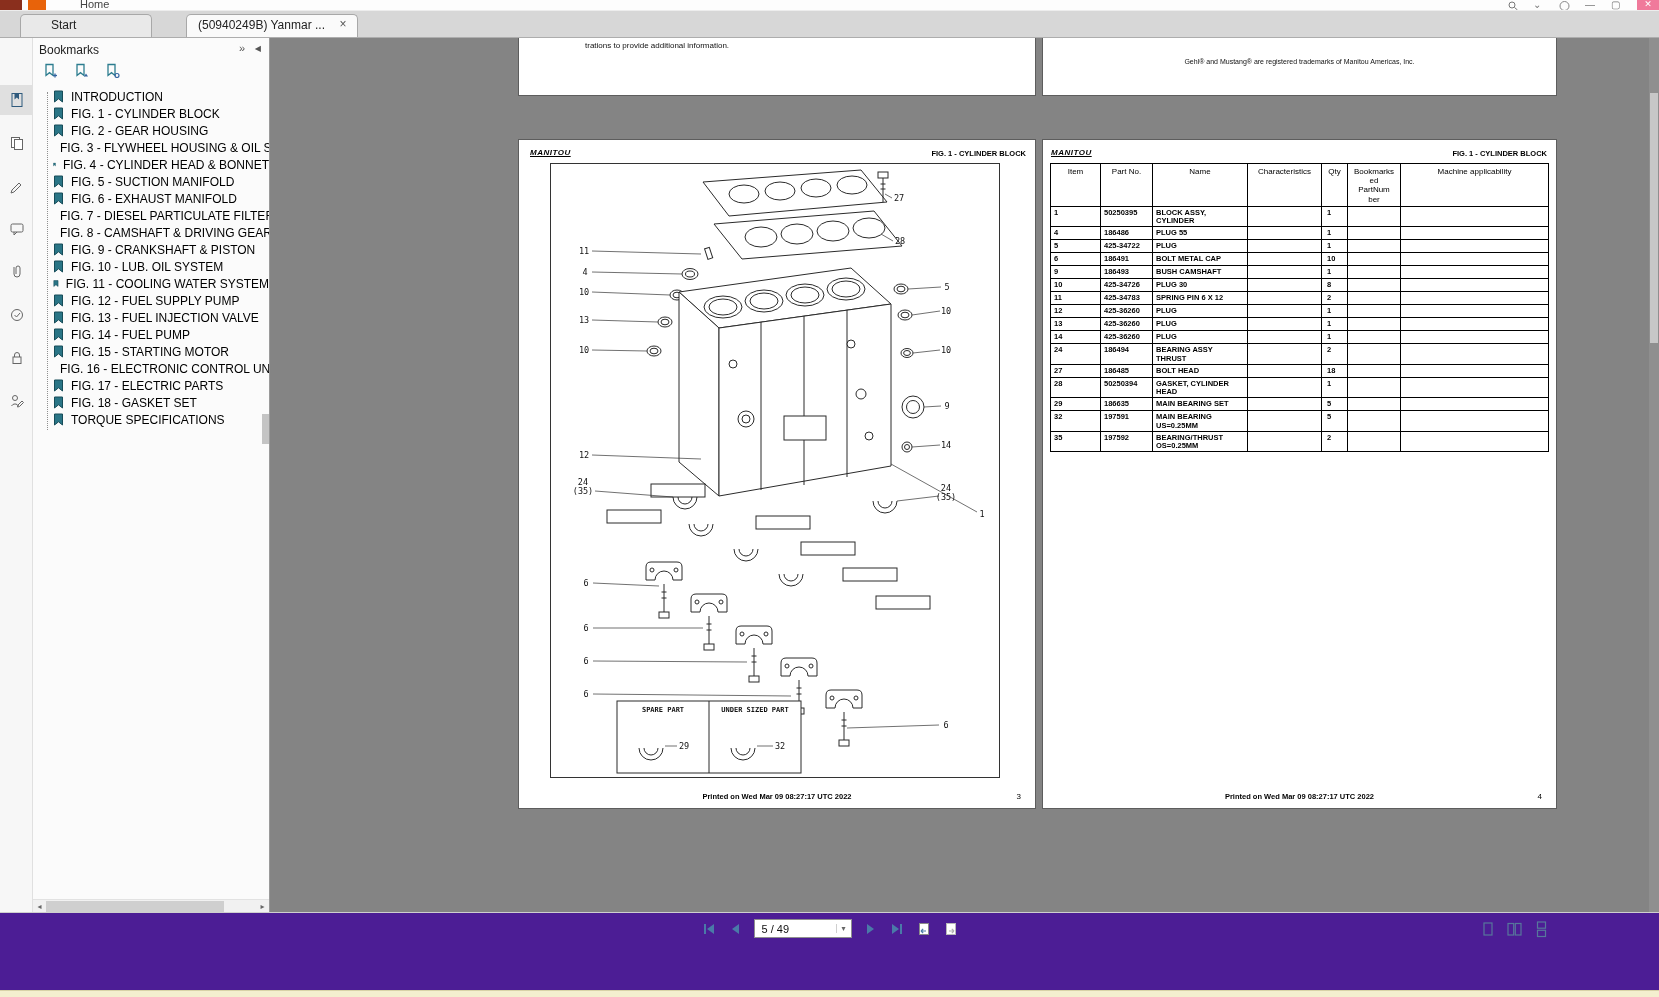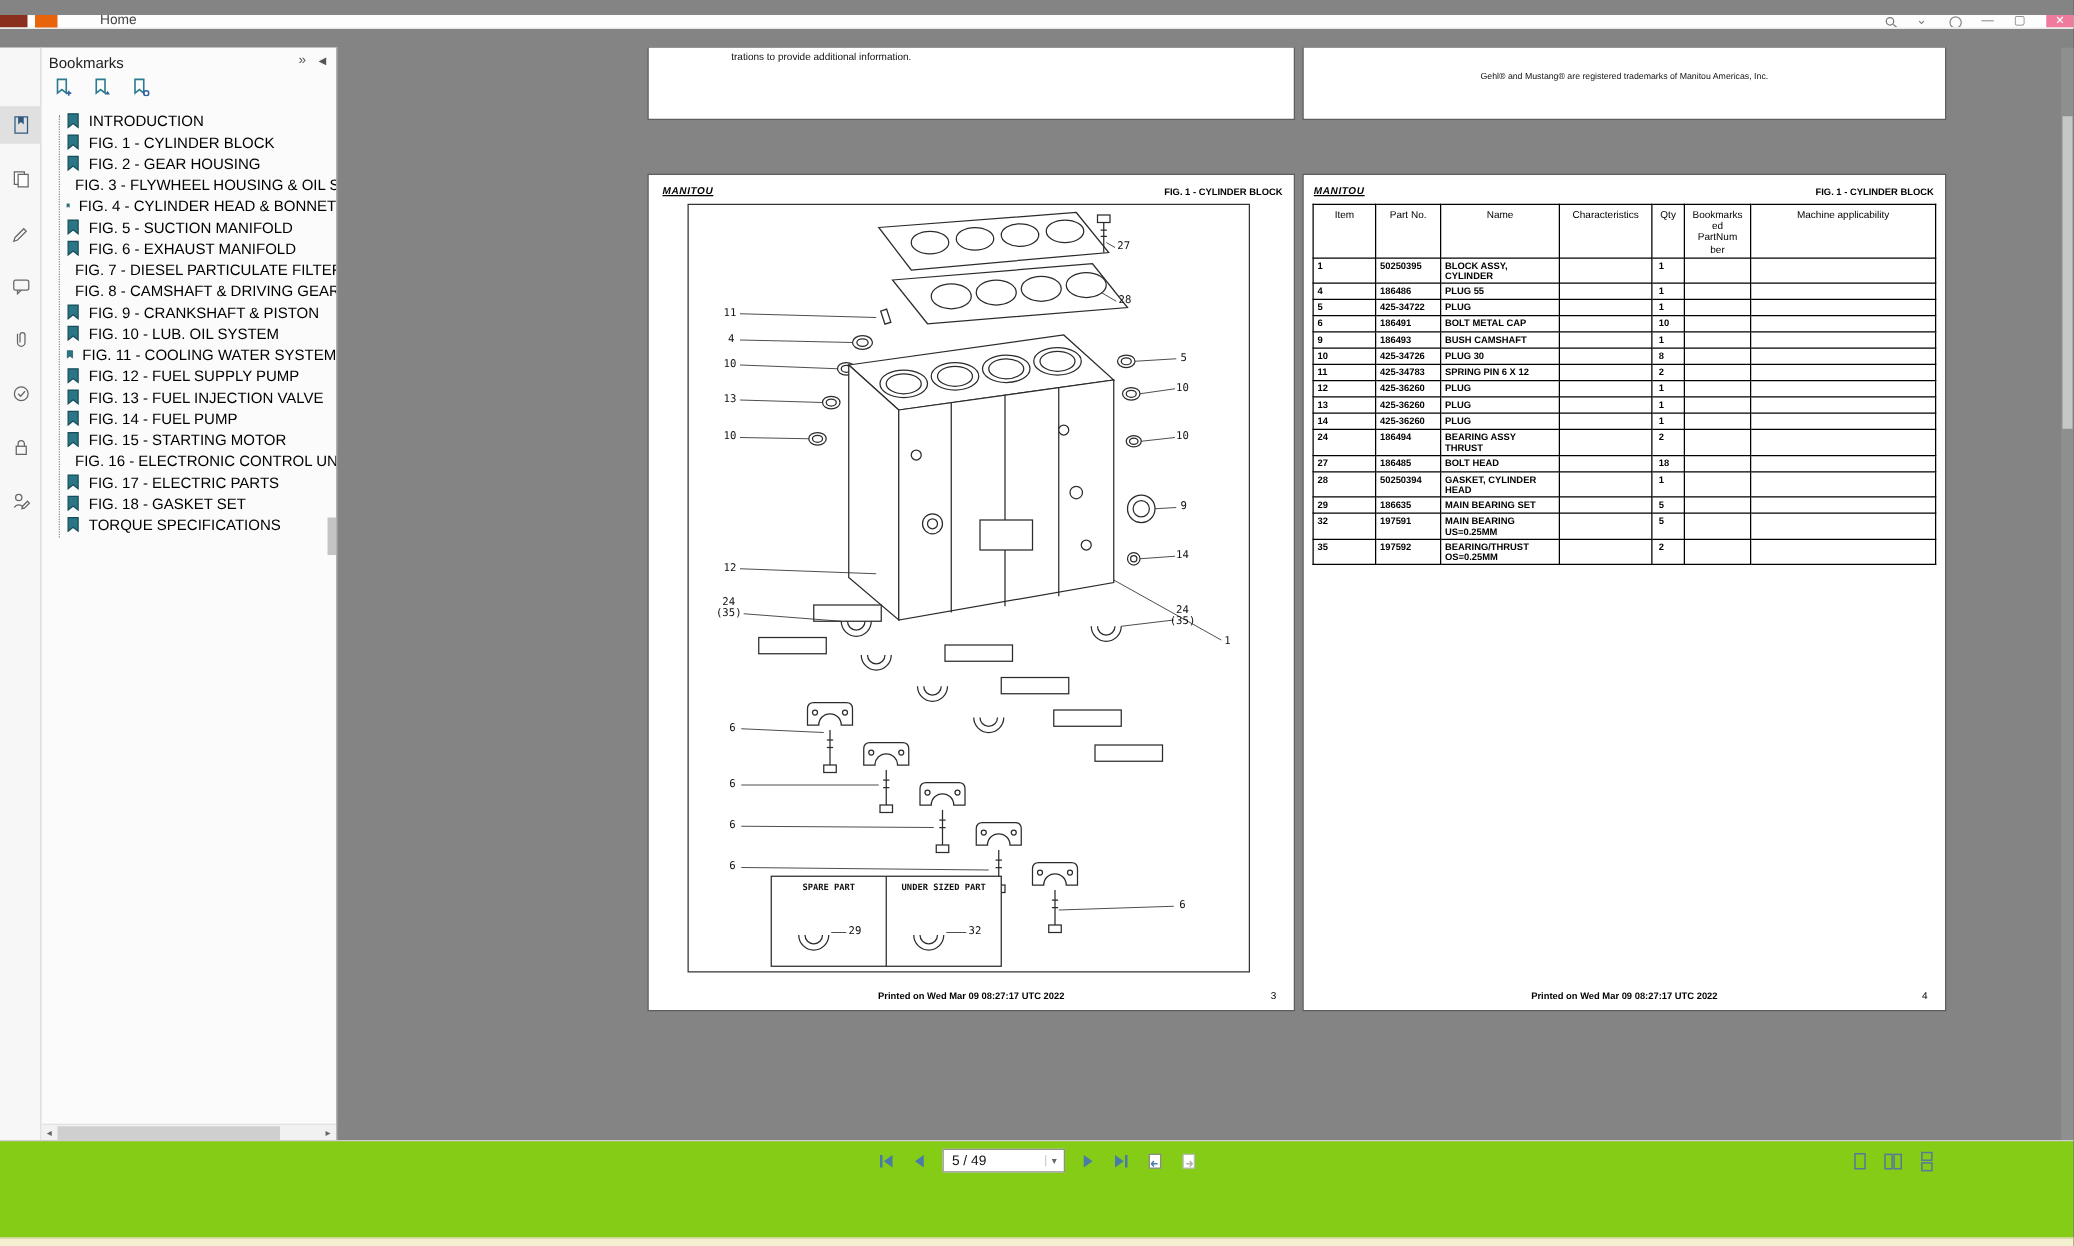--- a/index.html
+++ b/index.html
@@ -1,21 +1,21 @@
 <!DOCTYPE html>
 <html><head>
 <meta charset="utf-8">
 <style>
   * { margin:0; padding:0; box-sizing:border-box; }
   html,body { background:#555; }
   .app { position:relative; width:1659px; height:997px; overflow:hidden;
          font-family:"Liberation Sans",sans-serif; background:#848484; }
 
   
-  .menubar { position:absolute; top:12px; left:0; right:0; height:11px; background:#fdfdfd; overflow:hidden; border-bottom:1px solid #ededed; }
+  .menubar { position:absolute; top:0; left:0; right:0; height:11px; background:#fdfdfd; overflow:hidden; border-bottom:1px solid #ededed; }
   .app-chip { position:absolute; left:0; top:0; width:22px; height:10px; background:#8a2f1d; }
   .app-logo { position:absolute; left:28px; top:0; width:18px; height:11px; background:#e8630a; }
   .menu-home { position:absolute; left:80px; top:-2px; font-size:11px; color:#444; }
   .mb-right { position:absolute; right:0; top:0; height:11px; display:flex; align-items:flex-start; gap:12px; }
   .mb-ico { width:14px; height:10px; overflow:hidden; color:#777; font-size:10px; line-height:10px; }
   .win-close { width:22px; height:10px; background:#f07a9b; color:#fff; font-size:9px; text-align:center; line-height:9px; }
 
   
   .tabbar { position:absolute; top:11px; left:0; right:0; height:27px; background:#d7d7d7; border-bottom:1px solid #adadad; }
   .tab { position:absolute; bottom:0; height:23px; border:1px solid #a8a8a8; border-bottom:none; border-radius:5px 5px 0 0; font-size:12px; color:#222; line-height:21px; }
@@ -66,21 +66,21 @@
   .tablewrap { position:absolute; left:7px; top:23px; width:498px; }
   table.parts { border-collapse:collapse; width:498px; table-layout:fixed; }
   table.parts th { border:1px solid #000; font-size:8px; font-weight:normal; text-align:center; vertical-align:top; padding:3px 1px 2px; white-space:pre-line; line-height:1.15; }
   table.parts td { border:1px solid #000; font-size:7.5px; font-weight:600; vertical-align:top; padding:2px 2px 1px 3px; height:13px; white-space:pre-line; line-height:1.1; }
   table.parts td:nth-child(5) { padding-left:5px; }
 
   .main-vscroll { position:absolute; right:0; top:0; width:10px; height:100%; background:#8f8f8f; }
   .main-vthumb { position:absolute; left:1px; top:55px; width:8px; height:250px; background:#c7c7c7; }
 
   
-  .footerbar { position:absolute; left:0; right:0; top:912px; height:85px; background:#84cc16; border-top:1px solid #cfcfcf; }
+  .footerbar { position:absolute; left:0; right:0; top:912px; height:85px; background:#4c1d95; border-top:1px solid #cfcfcf; }
   .navcluster { position:absolute; left:50%; top:6px; transform:translateX(-50%); display:flex; align-items:center; gap:9px; }
   .navbtn { width:18px; height:16px; display:flex; align-items:center; justify-content:center; }
   .pagebox { width:98px; height:19px; background:#fff; border:1px solid #8f8f8f; display:flex; align-items:center; }
   .pagebox .val { flex:1; font-size:11px; padding-left:7px; color:#111; }
   .pagebox .caret { width:15px; border-left:1px solid #cfcfcf; text-align:center; font-size:8px; color:#666; }
   .viewicons { position:absolute; right:109px; top:8px; display:flex; gap:10px; }
   .taskbar { position:absolute; left:0; right:0; bottom:0; height:7px; background:#f4efcf; border-top:1px solid #d8d2a8; }
 </style>
 </head>
 <body>
@@ -103,20 +103,29 @@
         <svg width="11" height="10">
             <circle cx="5.5" cy="6" r="4.5" fill="none" stroke="#888"></circle>
           </svg>
       </span>
       <span class="mb-ico">—</span>
       <span class="mb-ico">▢</span>
       <span class="win-close">✕</span>
     </div>
   </div>
 
+  <div class="tabbar">
+    <div class="tab tab-start">
+      <span>Start</span>
+    </div>
+    <div class="tab tab-doc">
+      <span>(50940249B) Yanmar ...</span>
+      <span class="tab-close">×</span>
+    </div>
+  </div>
 
   <div class="iconstrip">
     <div class="strip-ico sel" style="top:47px">
       <svg width="16" height="16">
           <rect x="3" y="1.5" width="10" height="13" fill="none" stroke="#2f5a7d"></rect>
           <path d="M5.5,1.5 h4.5 v6 l-2.2,-2 -2.3,2 z" fill="#2f5a7d"></path>
         </svg>
     </div>
     <div class="strip-ico" style="top:90px">
       <svg width="16" height="16">

